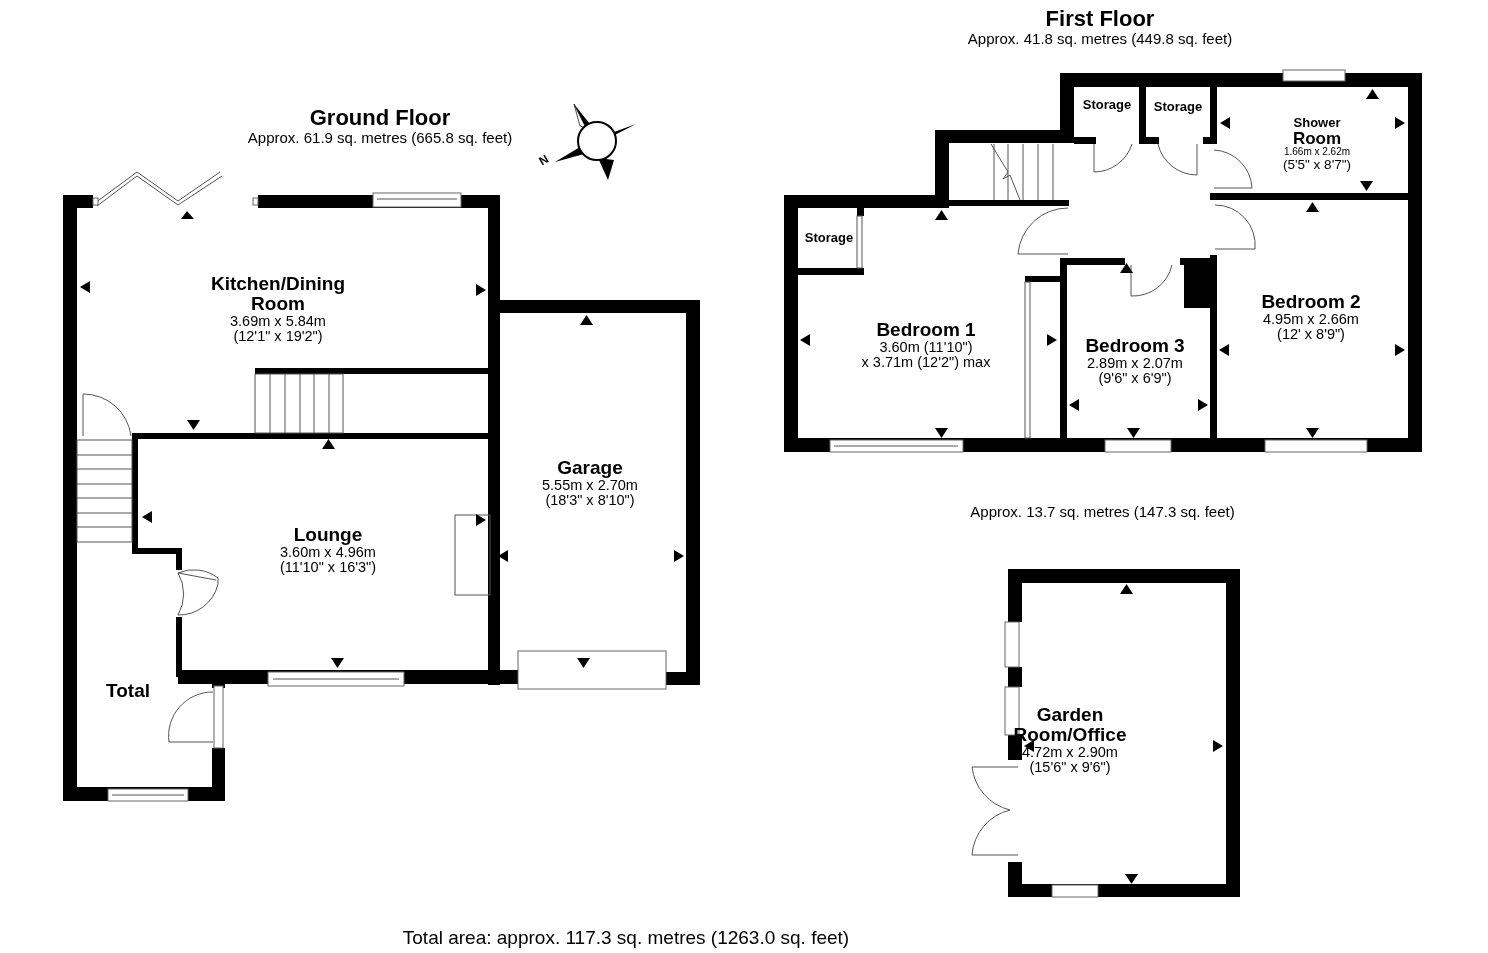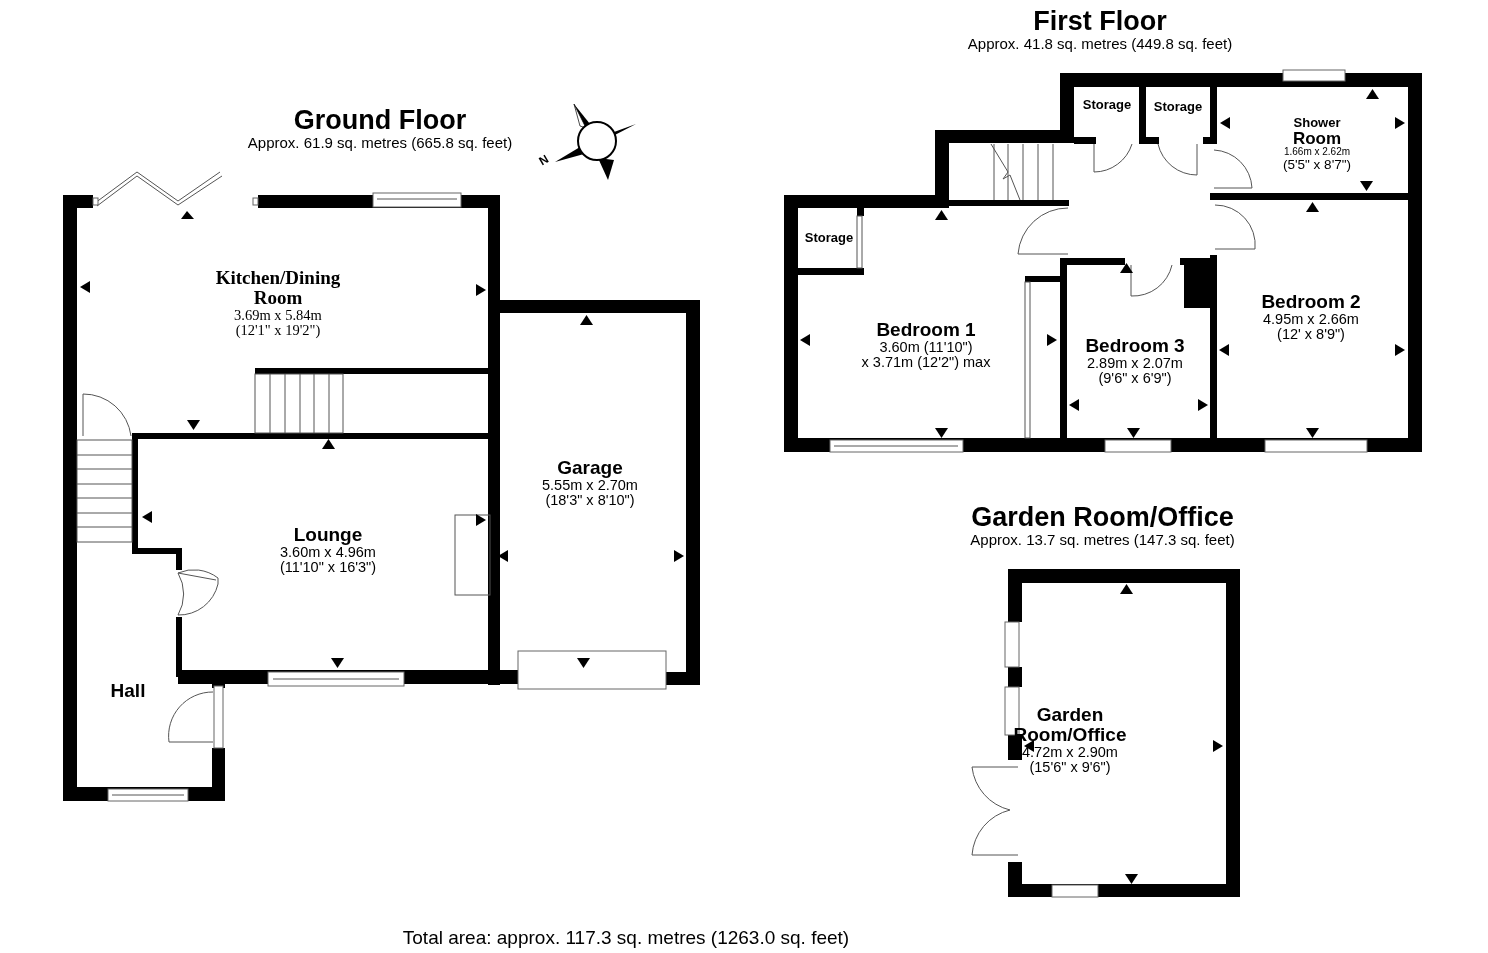--- a/index.html
+++ b/index.html
@@ -1,19 +1,19 @@
 <!DOCTYPE html>
 <html><head>
   <meta charset="utf-8">
   <style>
     html, body { margin: 0; padding: 0; background: #ffffff; }
     body { width: 1488px; height: 953px; position: relative; overflow: hidden; font-family: "Liberation Sans", sans-serif; color: #000; }
     .plan { position: absolute; left: 0; top: 0; width: 1488px; height: 953px; }
     .label { position: absolute; text-align: center; line-height: 1.05; white-space: nowrap; }
-    .floor-title { font-weight: bold; font-size: 27px; }
+    .floor-title { font-weight: bold; font-size: 22px; }
     .floor-area { font-size: 15px; margin-top: 1px; }
     .room-name { font-weight: bold; font-size: 19px; }
     .room-dim { font-size: 14.5px; }
     .small-name { font-weight: bold; font-size: 13px; }
     .total { position: absolute; left: 0; width: 1252px; top: 927px; text-align: center; font-size: 19px; }
     .wall { fill: #000; }
     .thin { fill: none; stroke: #555; stroke-width: 1; }
     .win { fill: #fff; stroke: #666; stroke-width: 1; }
     .arrow { fill: #000; }
   </style>
@@ -225,45 +225,44 @@
   <div class="floor-title">Ground Floor</div>
   <div class="floor-area">Approx. 61.9 sq. metres (665.8 sq. feet)</div>
 </div>
 
 <div class="label" style="left:945px; top:7px; width:310px;">
   <div class="floor-title">First Floor</div>
   <div class="floor-area">Approx. 41.8 sq. metres (449.8 sq. feet)</div>
 </div>
 
 <div class="label" style="left:955px; top:503px; width:295px;">
-  <div class="floor-title">Garden Room/Office</div>
   <div class="floor-area">Approx. 13.7 sq. metres (147.3 sq. feet)</div>
 </div>
 
-<div class="label" style="left:178px; top:268px; width:200px;font-family:Liberation Serif, serif;">
+<div class="label" style="left:178px; top:274px; width:200px;">
   <div class="room-name">Kitchen/Dining</div>
   <div class="room-name">Room</div>
   <div class="room-dim">3.69m x 5.84m</div>
   <div class="room-dim">(12'1" x 19'2")</div>
 </div>
 
 <div class="label" style="left:228px; top:525px; width:200px;">
   <div class="room-name">Lounge</div>
   <div class="room-dim">3.60m x 4.96m</div>
   <div class="room-dim">(11'10" x 16'3")</div>
 </div>
 
 <div class="label" style="left:500px; top:458px; width:180px;">
   <div class="room-name">Garage</div>
   <div class="room-dim">5.55m x 2.70m</div>
   <div class="room-dim">(18'3" x 8'10")</div>
 </div>
 
 <div class="label" style="left:88px; top:681px; width:80px;">
-  <div class="room-name">Hall</div>
+  <div class="room-name">Total</div>
 </div>
 
 <div class="label" style="left:826px; top:320px; width:200px;">
   <div class="room-name">Bedroom 1</div>
   <div class="room-dim">3.60m (11'10")</div>
   <div class="room-dim">x 3.71m (12'2") max</div>
 </div>
 
 <div class="label" style="left:1065px; top:336px; width:140px;">
   <div class="room-name">Bedroom 3</div>

